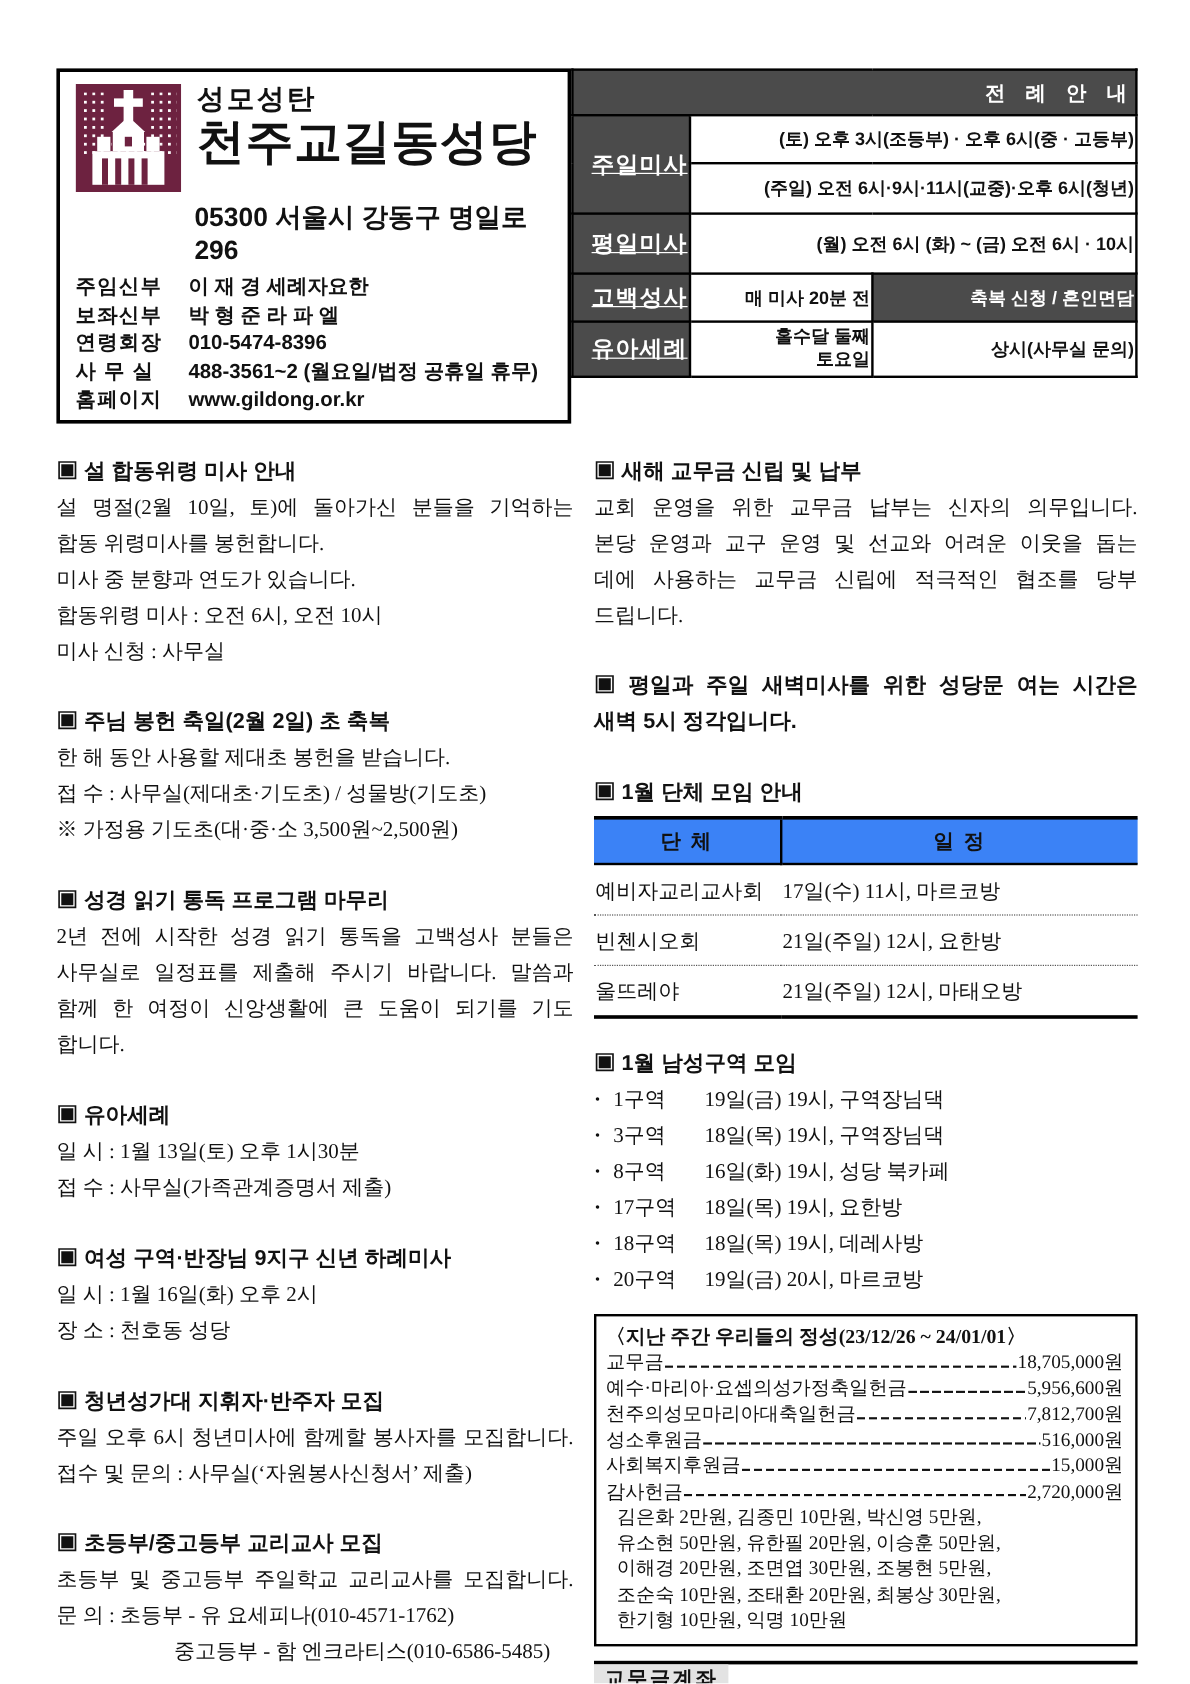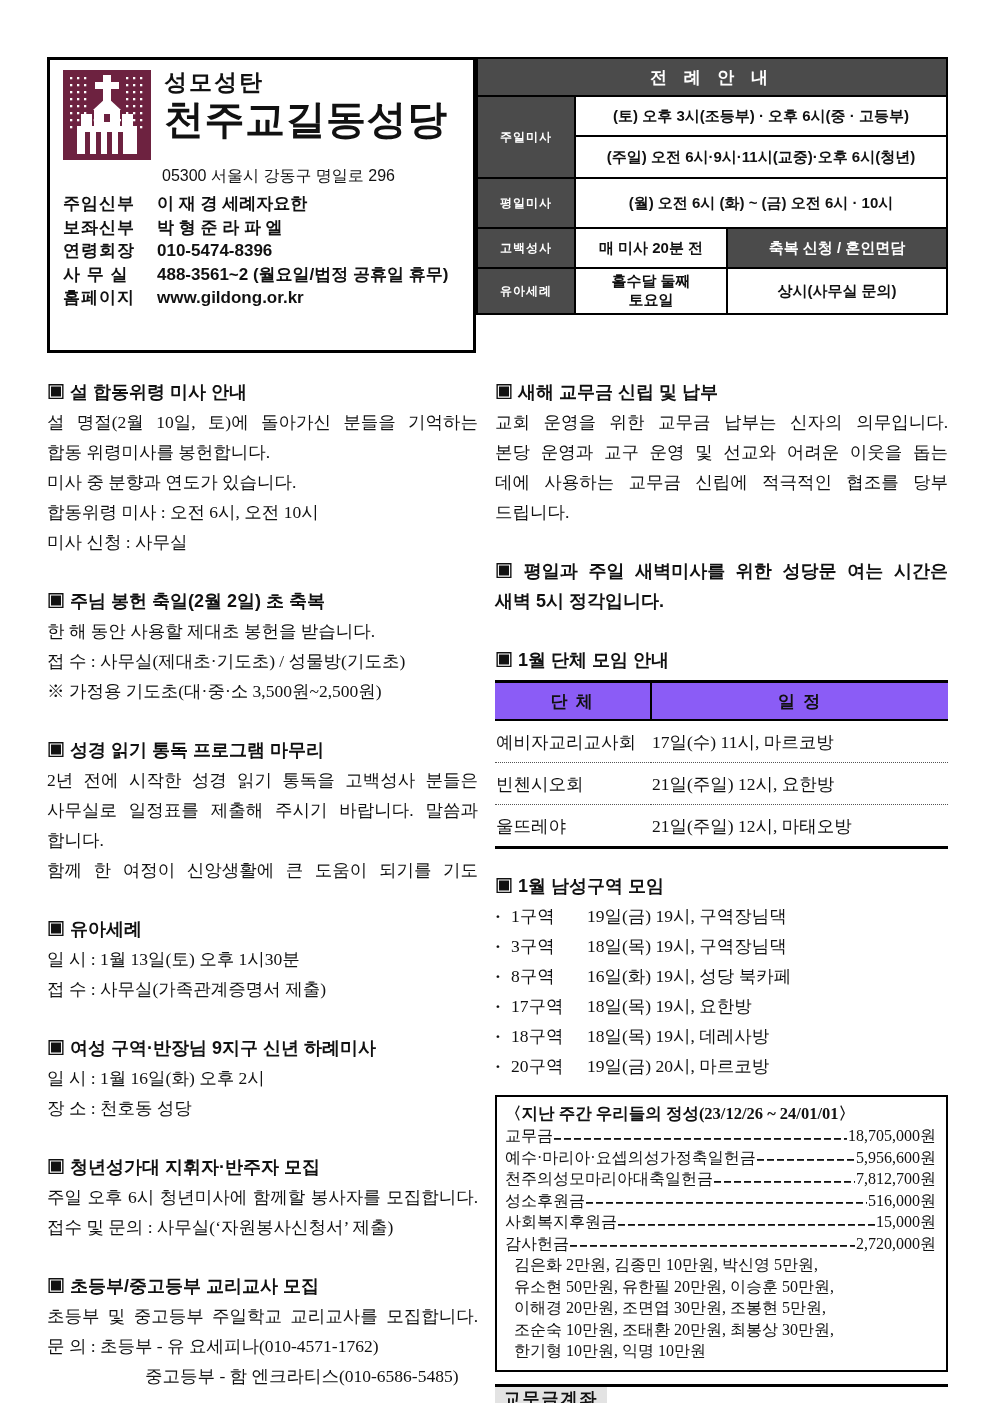--- a/index.html
+++ b/index.html
@@ -12,50 +12,50 @@
   .header { display:flex; }
   .church-box {
     width:431px; height:296px; box-sizing:border-box; border:3px solid #000;
     padding:10px 8px 4px 13px; font-family:"Liberation Sans", sans-serif;
   }
   .logo-row { display:flex; }
   .logo { width:88px; height:90px; flex:none; }
   .name-block { margin-left:13px; padding-top:0; }
   .motto { font-size:23px; font-weight:bold; letter-spacing:2px; line-height:1.1; }
   .name  { font-size:40px; font-weight:bold; letter-spacing:0.5px; line-height:1.2; }
-  .address { font-weight:normal; font-size:16px; margin:6px 0 5px 99px; }
+  .address { font-weight:bold; font-size:22px; margin:6px 0 5px 99px; }
   .inforow { display:flex; font-weight:bold; font-size:17px; line-height:23.5px; }
   .inforow .lbl { width:94px; letter-spacing:1px; flex:none; }
   .inforow .val { flex:1; }
   
   .liturgy {
     border-collapse:collapse; width:470px; height:254px; table-layout:fixed;
     font-family:"Liberation Sans", sans-serif; font-weight:bold;
   }
-  .liturgy td { border:2px solid #000; text-align:center; vertical-align:middle; font-size:15px; padding:0 1px; }
+  .liturgy td { border:2px solid #000; text-align:right; vertical-align:middle; font-size:15px; padding:0 1px; }
   .liturgy .dk { background:#4b4b4b; color:#fff; }
-  .liturgy .lbl { font-size:12px; letter-spacing:1px; }
+  .liturgy .lbl { font-size:19px; letter-spacing:1px;text-decoration:underline; }
   .liturgy .ttl { font-size:17px; letter-spacing:6px; height:36px; }
   .liturgy .pre { white-space:pre-line; line-height:1.25;border-radius:12px; }
   .r-sun1 { height:40px; } .r-sun2 { height:42px; } .r-week { height:50px; }
   .r-conf { height:40px; } .r-bapt { height:46px; }
   
   .bodycols { display:flex; margin-top:24px; }
   .col-left  { width:431px; flex:none; }
   .col-right { width:453px; flex:none; margin-left:17px; }
   .sec { margin-bottom:29px; }
   .sec-title { font-family:"Liberation Sans", sans-serif; font-weight:bold; font-size:18px; line-height:30px; white-space:pre-line; }
   .line { font-size:17.5px; line-height:30px; white-space:pre-line; }
   .line.j { text-align:justify; text-align-last:justify; }
   .line.b { font-family:"Liberation Sans", sans-serif; font-weight:bold; font-size:18px; }
   .line.indent { padding-left:98px; }
   
   .gtable { width:100%; border-collapse:collapse; margin-top:5px; }
   .gtable th {
-    background:#8b5cf6; font-size:17px; font-weight:bold; letter-spacing:2px;
+    background:#3b82f6; font-size:17px; font-weight:bold; letter-spacing:2px;
     border-top:3px solid #000; border-bottom:2px solid #000; height:34px;
   }
   .gtable th:first-child { border-right:2px solid #000; width:153px; }
   .gtable td { font-size:17.5px; height:39px; border-bottom:1.5px dotted #555; }
   .gtable tr:last-child td { border-bottom:3px solid #000; }
   
   .mrow { display:flex; font-size:17.5px; line-height:30px; }
   .mrow .bu { width:16px; text-align:left; font-weight:bold; flex:none; }
   .mrow .rg { width:76px; flex:none; }
   .mrow .dt { flex:1; }
@@ -186,22 +186,22 @@
       <div class="sec">
         <div class="sec-title">▣ 주님 봉헌 축일(2월 2일) 초 축복</div>
         <div class="line"> 한 해 동안 사용할 제대초 봉헌을 받습니다.</div>
         <div class="line">접 수 : 사무실(제대초·기도초) / 성물방(기도초)</div>
         <div class="line">※ 가정용 기도초(대·중·소 3,500원~2,500원)</div>
       </div>
       <div class="sec">
         <div class="sec-title">▣ 성경 읽기 통독 프로그램 마무리</div>
         <div class="line j"> 2년 전에 시작한 성경 읽기 통독을 고백성사 분들은</div>
         <div class="line j">사무실로 일정표를 제출해 주시기 바랍니다.  말씀과</div>
+        <div class="line j">함께 한 여정이 신앙생활에 큰 도움이 되기를 기도</div>
         <div class="line">합니다.</div>
-        <div class="line j">함께 한 여정이 신앙생활에 큰 도움이 되기를 기도</div>
       </div>
       <div class="sec">
         <div class="sec-title">▣ 유아세례</div>
         <div class="line">일 시 : 1월 13일(토) 오후 1시30분</div>
         <div class="line">접 수 : 사무실(가족관계증명서 제출)</div>
       </div>
       <div class="sec">
         <div class="sec-title">▣ 여성 구역·반장님 9지구 신년 하례미사</div>
         <div class="line">일 시 : 1월 16일(화) 오후 2시</div>
         <div class="line">장 소 : 천호동 성당</div>

